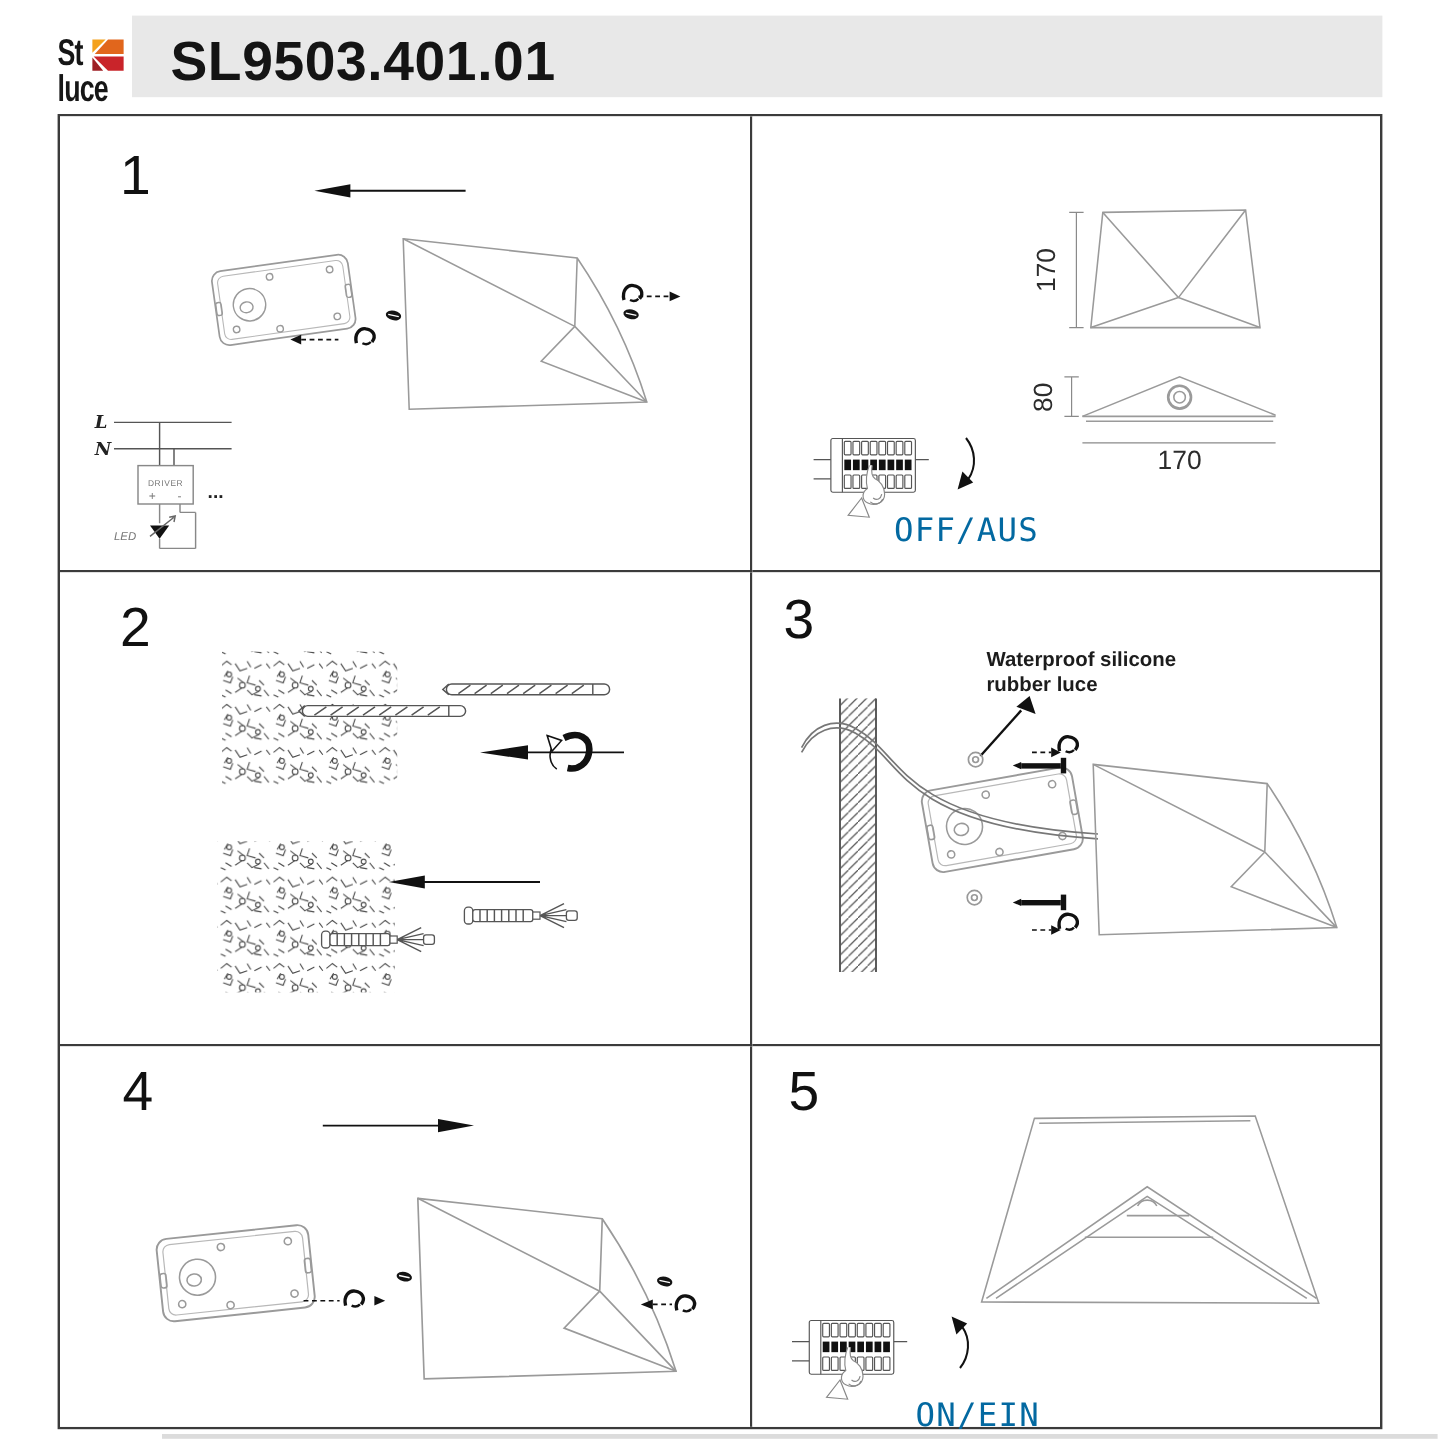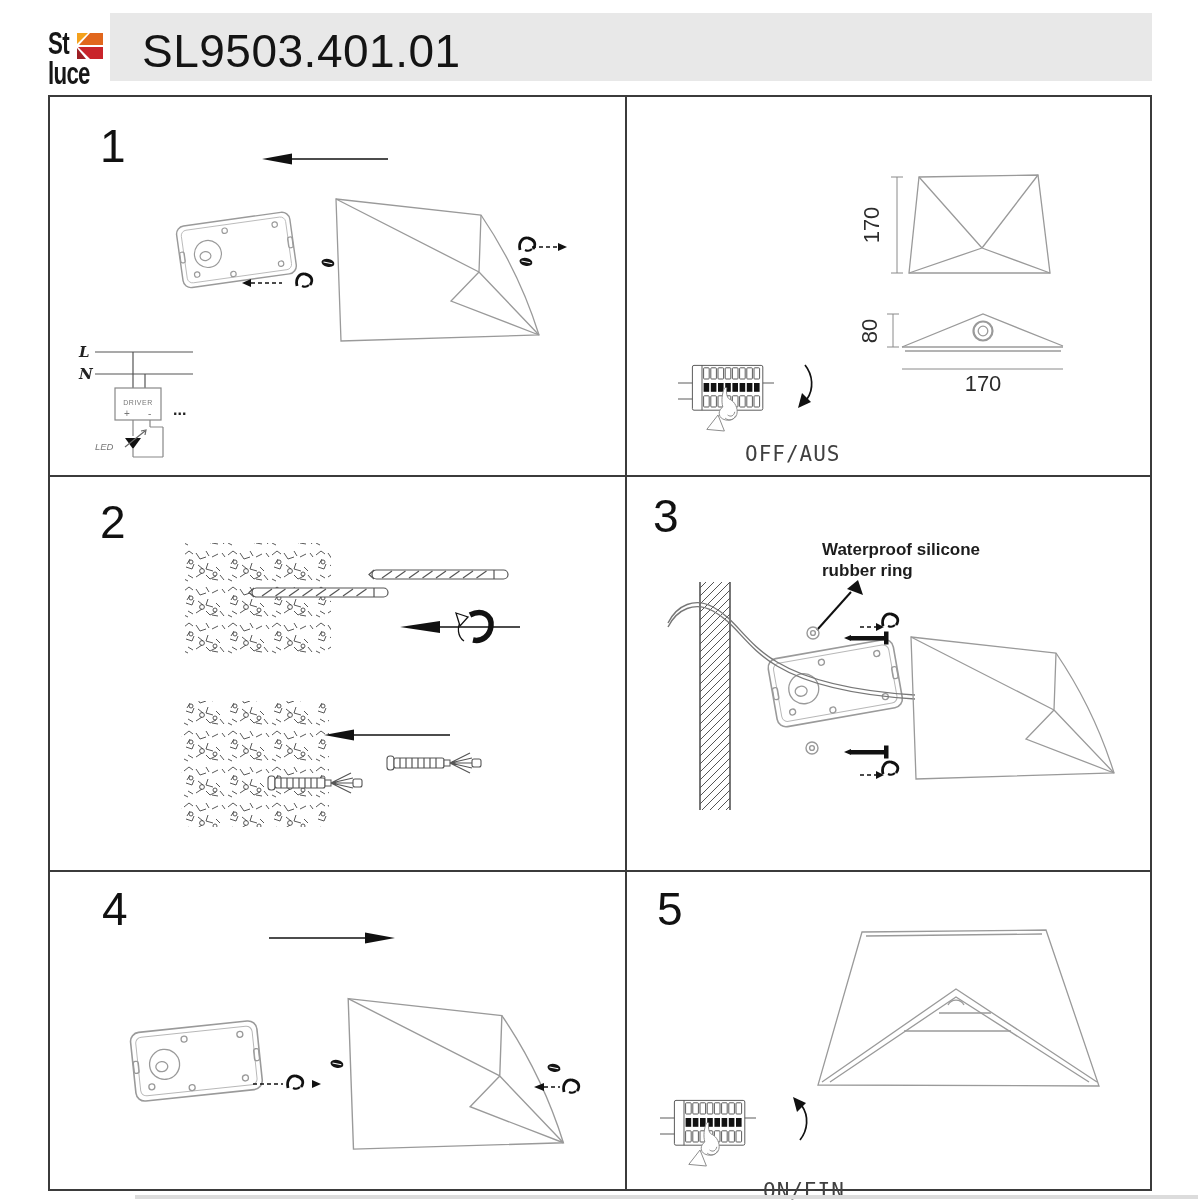--- a/index.html
+++ b/index.html
@@ -8,33 +8,33 @@
     font-family:"Liberation Sans",sans-serif;overflow:hidden;
   }
   
   .header-bar{position:absolute;left:110px;top:13px;width:1042px;height:68px;background:#e8e8e8;}
   .logo{position:absolute;left:46px;top:29px;width:66px;height:70px;text-align:right;}
   .logo-word{position:absolute;left:2px;color:#161616;font-weight:800;font-size:31px;line-height:30px;
     transform:scaleX(0.72);transform-origin:left center;letter-spacing:-1px;}
   .logo-top{top:0px;}
   .logo-bottom{top:30px;}
   .logo-square{position:absolute;left:30px;top:3px;}
-  .page-title{position:absolute;left:142px;top:24px;font-size:46px;font-weight:400;color:#141414;letter-spacing:0.5px;}
+  .page-title{position:absolute;left:142px;top:24px;font-size:46px;font-weight:700;color:#141414;letter-spacing:0.5px;}
   
   .grid{position:absolute;left:48px;top:95px;width:1104px;height:1096px;border:2px solid #3b3b3b;box-sizing:border-box;}
   .panel{position:absolute;box-sizing:border-box;background:#fff;}
   .p1{left:0;top:0;width:577px;height:380px;border-right:2px solid #3b3b3b;border-bottom:2px solid #3b3b3b;}
   .pd{left:577px;top:0;width:523px;height:380px;border-bottom:2px solid #3b3b3b;}
   .p2{left:0;top:380px;width:577px;height:395px;border-right:2px solid #3b3b3b;border-bottom:2px solid #3b3b3b;}
   .p3{left:577px;top:380px;width:523px;height:395px;border-bottom:2px solid #3b3b3b;}
   .p4{left:0;top:775px;width:577px;height:317px;border-right:2px solid #3b3b3b;}
   .p5{left:577px;top:775px;width:523px;height:317px;}
   .panel svg.art{position:absolute;left:0;top:0;overflow:visible;}
   .step-number{position:absolute;font-size:46px;font-weight:400;color:#111;}
-  .switch-label{position:absolute;font-family:"DejaVu Sans Mono",monospace;font-size:21px;color:#404040;letter-spacing:1px;margin-top:15px;}
+  .switch-label{position:absolute;font-family:"DejaVu Sans Mono",monospace;font-size:27px;color:#0369a1;letter-spacing:1px;}
   .callout{position:absolute;width:182px;font-size:17px;font-weight:700;color:#1c1c1c;line-height:1.25;}
   .bottom-strip{position:absolute;left:135px;top:1195px;width:1063px;height:4px;background:#dcdcdc;}
   
   .ln{stroke:#9a9a9a;fill:none;stroke-width:1.3px;}
   .lnD{stroke:#555;fill:none;stroke-width:1.2px;}
   .lnW{stroke:#777;fill:none;stroke-width:1.4px;}
   .lnDim{stroke:#8a8a8a;fill:none;stroke-width:1px;}
   .blk{fill:#111;stroke:none;}
   .dash{stroke:#111;stroke-width:1.3px;stroke-dasharray:4,3;fill:none;}
   .dimtxt{font-family:"Liberation Sans",sans-serif;font-size:22px;fill:#2c2c2c;}
@@ -267,21 +267,21 @@
       <use href="#sym-rot-arrow" transform="translate(348,130)"></use>
       <rect x="131" y="224" width="148" height="126" fill="url(#rubble)"></rect>
       <use href="#sym-arrow-left" transform="translate(274,250)"></use>
       <use href="#sym-anchor" transform="translate(217,292)"></use>
       <use href="#sym-anchor" transform="translate(336,272)"></use>
     </svg>
   </div>
 
   <div class="panel p3">
     <div class="step-number" style="left:26px;top:12px;">3</div>
-    <div class="callout" style="left:195px;top:62px;">Waterproof silicone rubber ring</div>
+    <div class="callout" style="left:195px;top:62px;">Waterproof silicone rubber luce</div>
     <svg class="art" width="523" height="395" viewBox="0 0 523 395">
       <g>
         <rect x="73" y="105" width="30" height="228" fill="url(#hatch)"></rect>
         <path class="lnD" d="M73,105 V333 M103,105 V333" style="stroke-width:1.6px"></path>
       </g>
       <g>
         <line x1="190" y1="153" x2="224" y2="115" stroke="#111" stroke-width="2"></line>
         <polygon class="blk" points="231,103 236,118 220,112"></polygon>
       </g>
       <use href="#sym-plate" transform="translate(138,182) rotate(-10)"></use>

